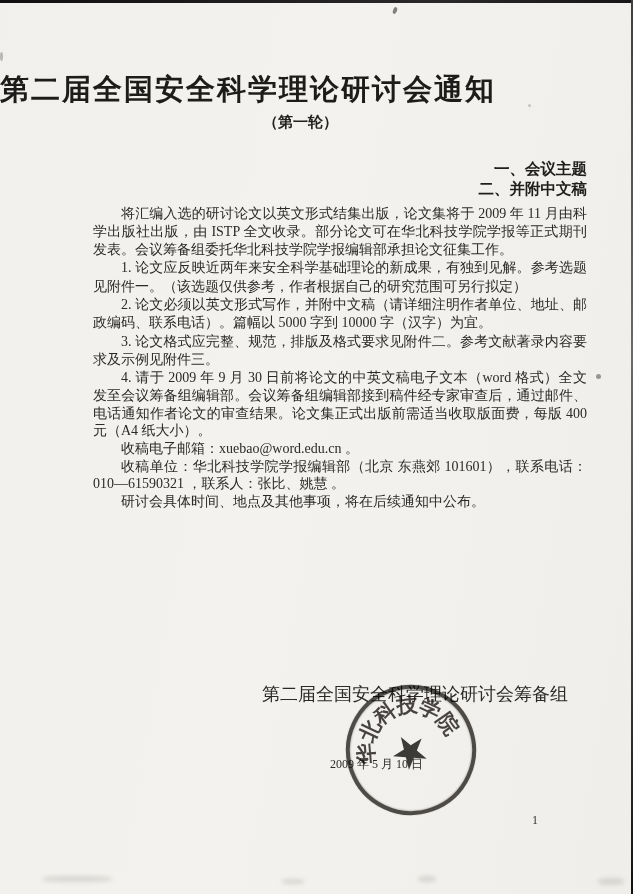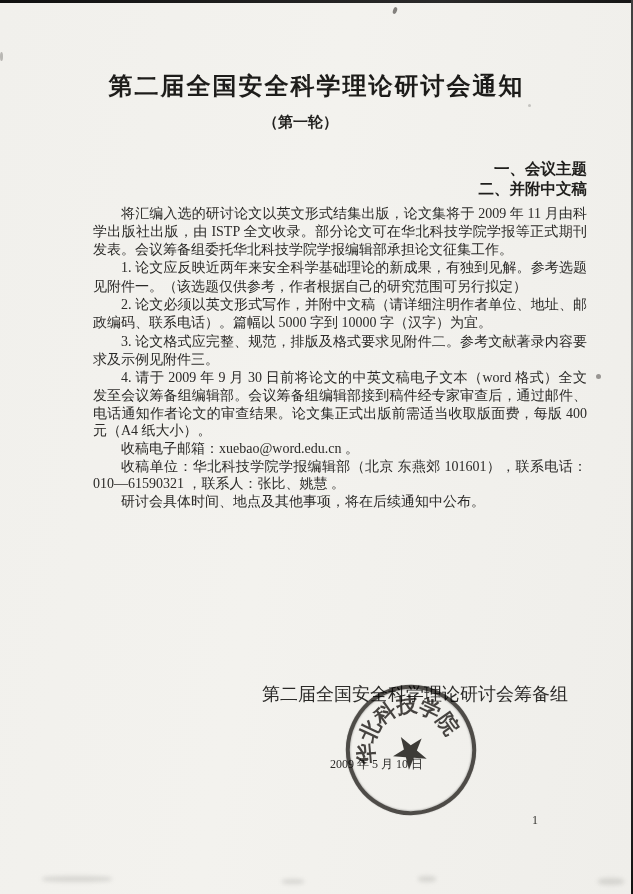--- a/index.html
+++ b/index.html
@@ -33,23 +33,23 @@
   .speck.s4 { left: 528px; top: 104px; width: 3px; height: 3px; opacity:.4; }
   .smudge { position: absolute; background: rgba(125,122,118,0.22); filter: blur(2px); border-radius: 40%; }
   .smudge.m1 { left: 42px;  top: 876px; width: 70px; height: 6px; }
   .smudge.m2 { left: 282px; top: 879px; width: 22px; height: 5px; }
   .smudge.m3 { left: 418px; top: 876px; width: 18px; height: 6px; }
   .smudge.m4 { left: 598px; top: 878px; width: 26px; height: 7px; }
 
   
   .doc-title {
     position: absolute; left: 0; top: 70px; width: 633px; margin: 0;
-    text-align: center;
+    text-align: left;
     font-family: "Liberation Sans", "DejaVu Sans", sans-serif;
-    font-size: 24px; font-weight: 700; letter-spacing: 2px; color: #1d1c1a;
+    font-size: 29px; font-weight: 700; letter-spacing: 2px; color: #1d1c1a;
   }
   .doc-subtitle {
     position: absolute; left: 0; top: 113px; width: 633px; margin: 0;
     text-align: center; transform: translateX(-16px);
     font-family: "Liberation Sans", "DejaVu Sans", sans-serif;
     font-size: 15px; font-weight: 700; color: #22211f;
   }
 
   .content {
     position: absolute; left: 93px; top: 156px; width: 494px;

